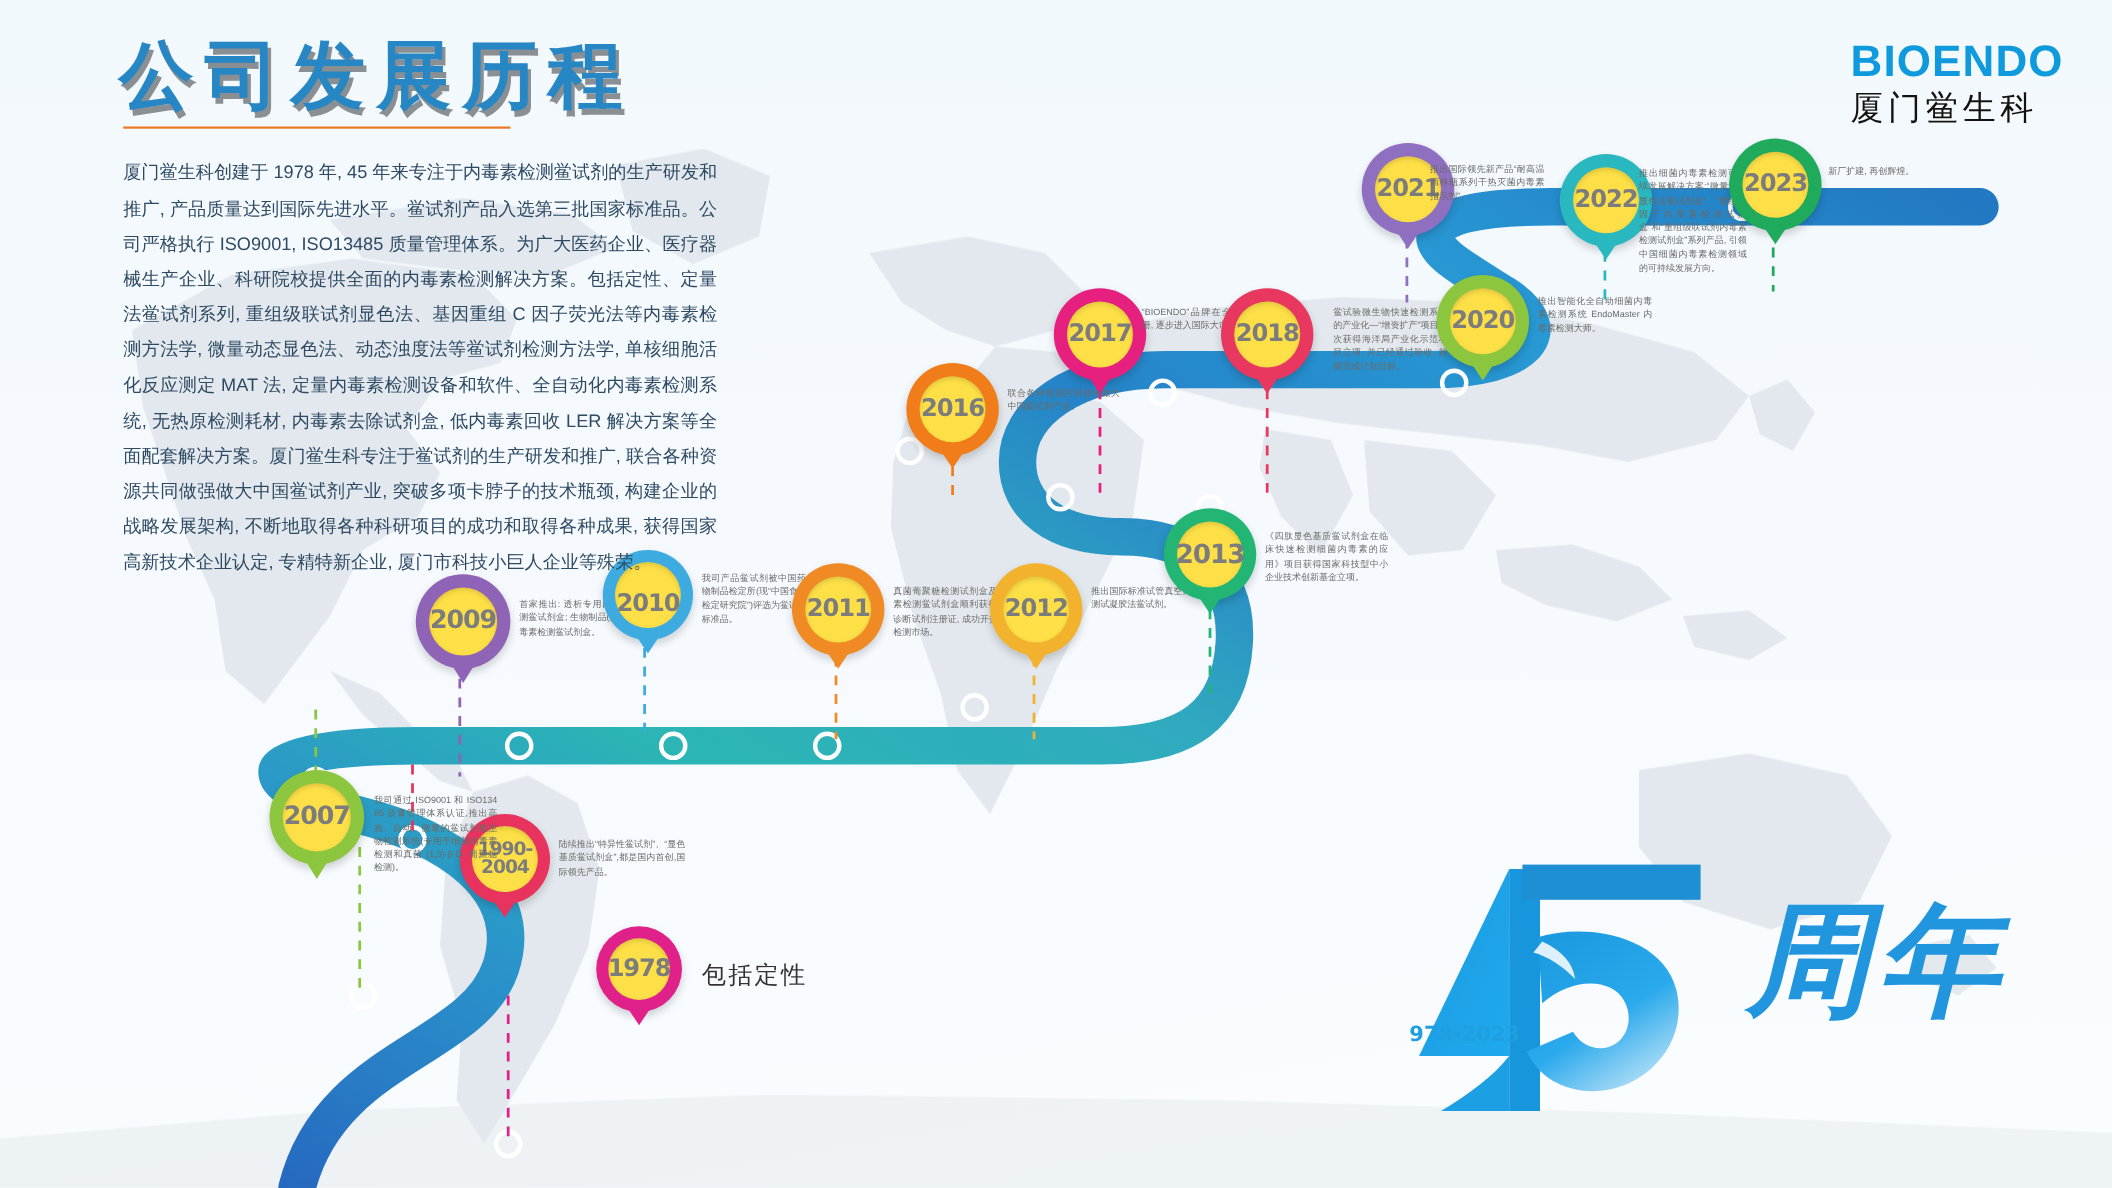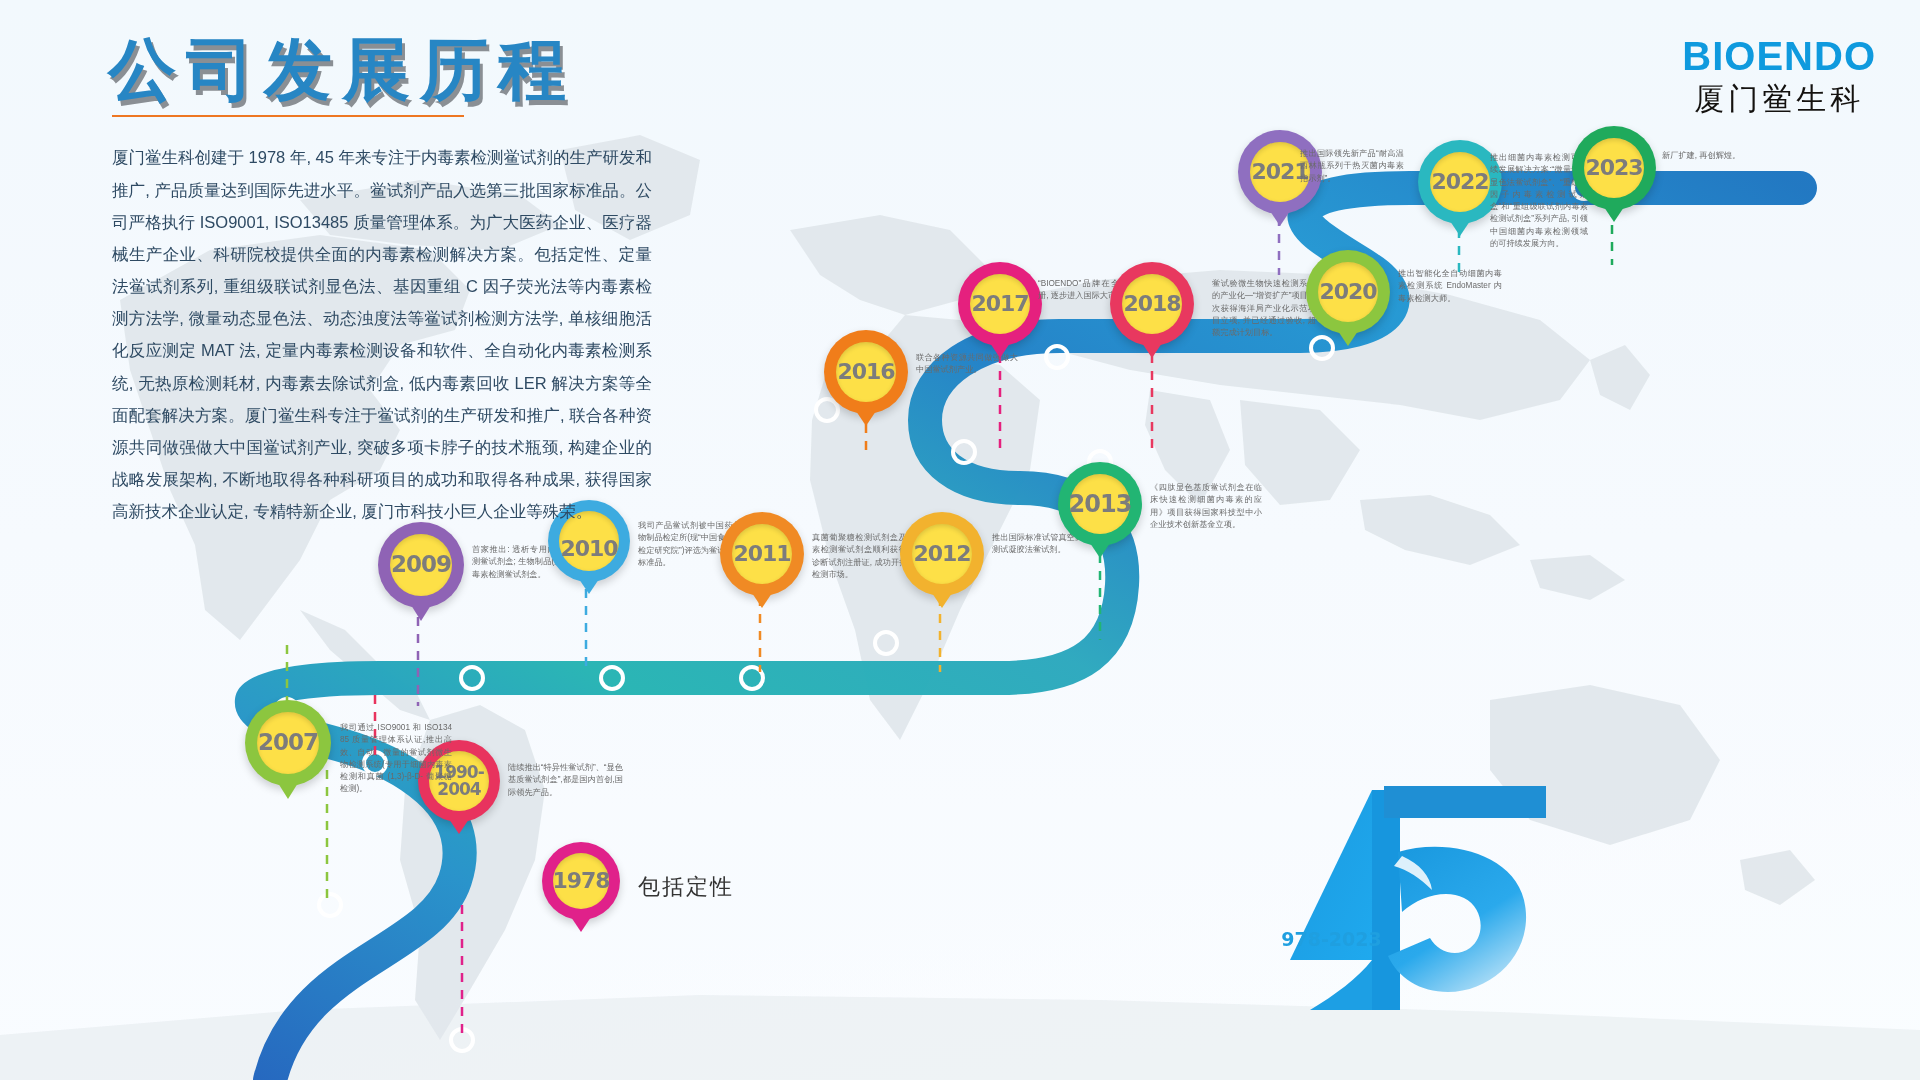--- a/index.html
+++ b/index.html
@@ -25,21 +25,21 @@
     margin:16px 0 0 4px;font-size:27px;letter-spacing:3.5px;color:#ee7722;
     font-weight:400;
   }
   .title-rule{margin:10px 0 0 4px;width:352px;height:2px;background:#ee7722;}
   .intro{
     margin:24px 0 0 4px;width:540px;font-size:16.5px;line-height:1.95;
     color:#2e4a63;text-align:justify;
   }
 
   
-  .logo{position:absolute;right:44px;top:36px;z-index:5;text-align:center;}
+  .logo{position:absolute;right:44px;top:36px;z-index:5;text-align:left;}
   .logo-en{font-size:40px;font-weight:bold;color:#0f9ade;letter-spacing:1px;line-height:1;}
   .logo-cn{font-size:30px;color:#14120f;letter-spacing:4px;margin-top:8px;line-height:1;}
 
   
   .marker{position:absolute;z-index:4;}
   .pin{position:relative;width:100%;height:100%;}
   .pin-ring{
     position:absolute;left:0;top:0;width:100%;height:100%;
     border-radius:50%;box-sizing:border-box;
     box-shadow:0 4px 8px rgba(0,0,0,.18);
@@ -404,15 +404,16 @@
       <path d="M92,30 L120,30 L120,250 L92,250 Z" fill="#1796de"></path>
 
       <rect x="104" y="26" width="162" height="32" fill="#1f8fd4"></rect>
       <path d="M118,92 C165,78 232,92 244,140 C256,190 214,232 168,232
                C140,232 118,218 108,196 L150,178 C158,192 176,198 190,188
                C206,176 204,148 184,138 C166,129 140,136 122,152 Z" fill="url(#g5)"></path>
       <path d="M122,96 C140,104 150,116 152,130 C140,118 128,110 114,106 Z" fill="#ffffff" opacity="0.85"></path>
 
       <text x="-12" y="186" font-family="DejaVu Sans, Liberation Sans, sans-serif" font-size="19" font-weight="bold" fill="#1f9fe0">1978-2023</text>
     </svg>
+    <div class="badge-zhounian">周年</div>
   </div>
 
 </div>
 
 </body></html>

